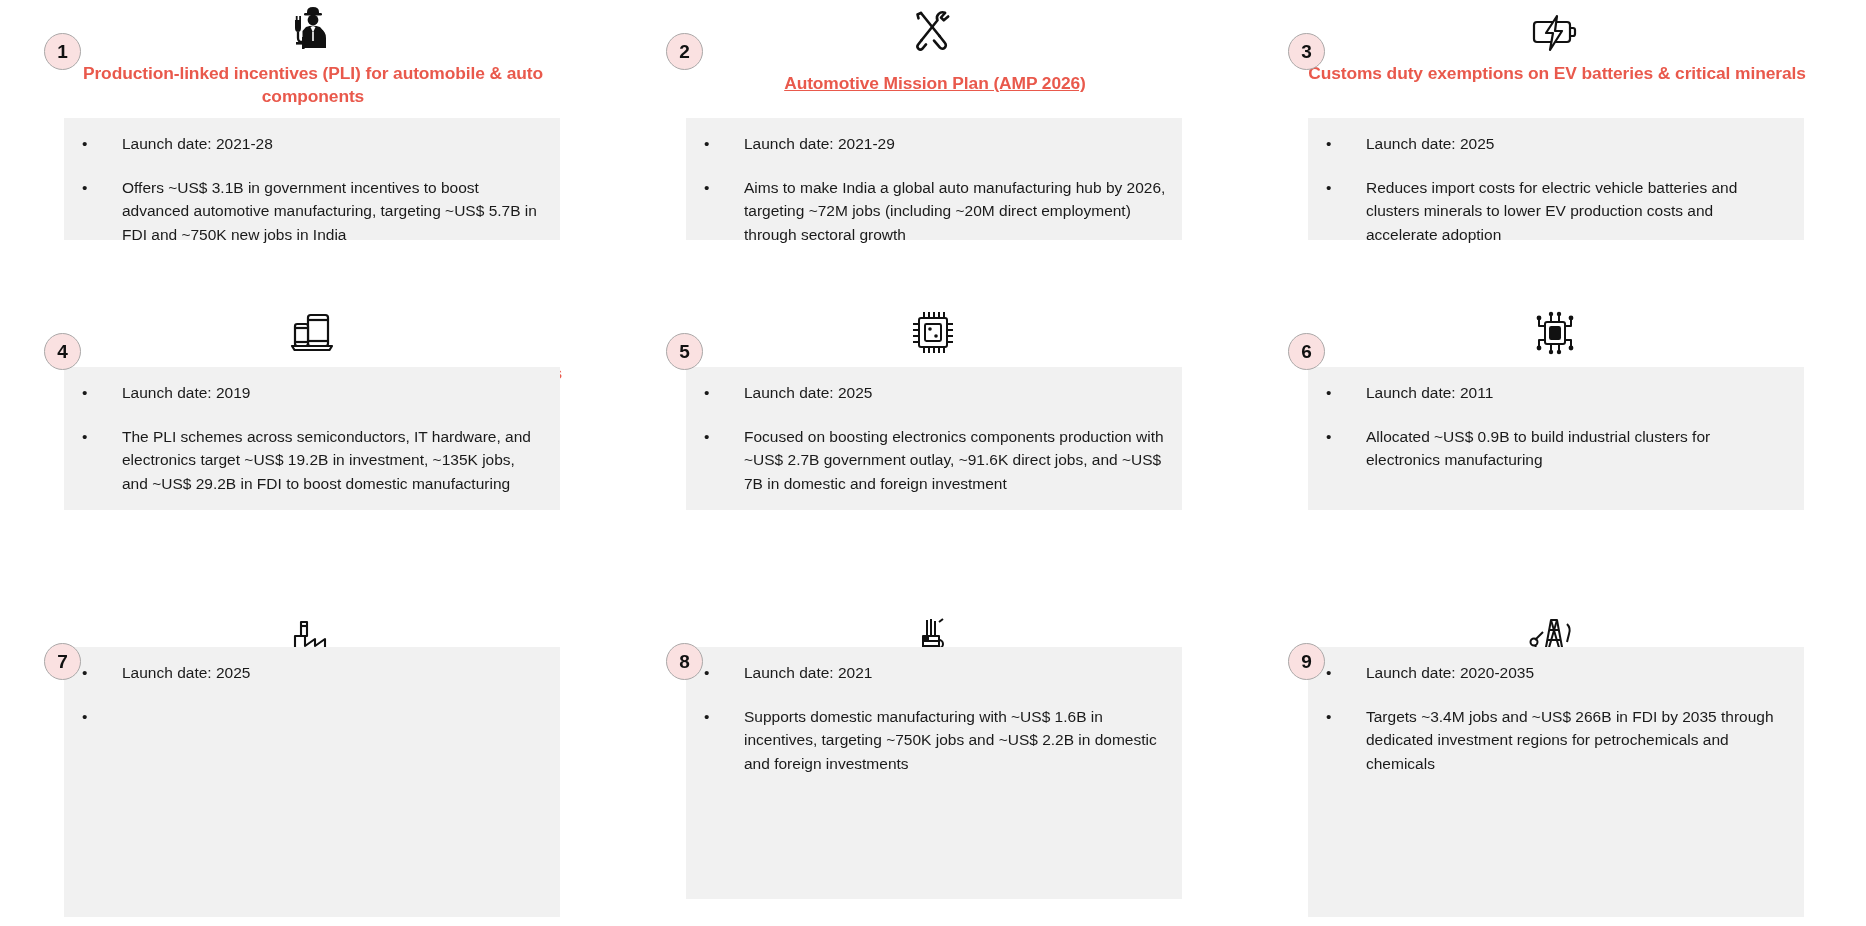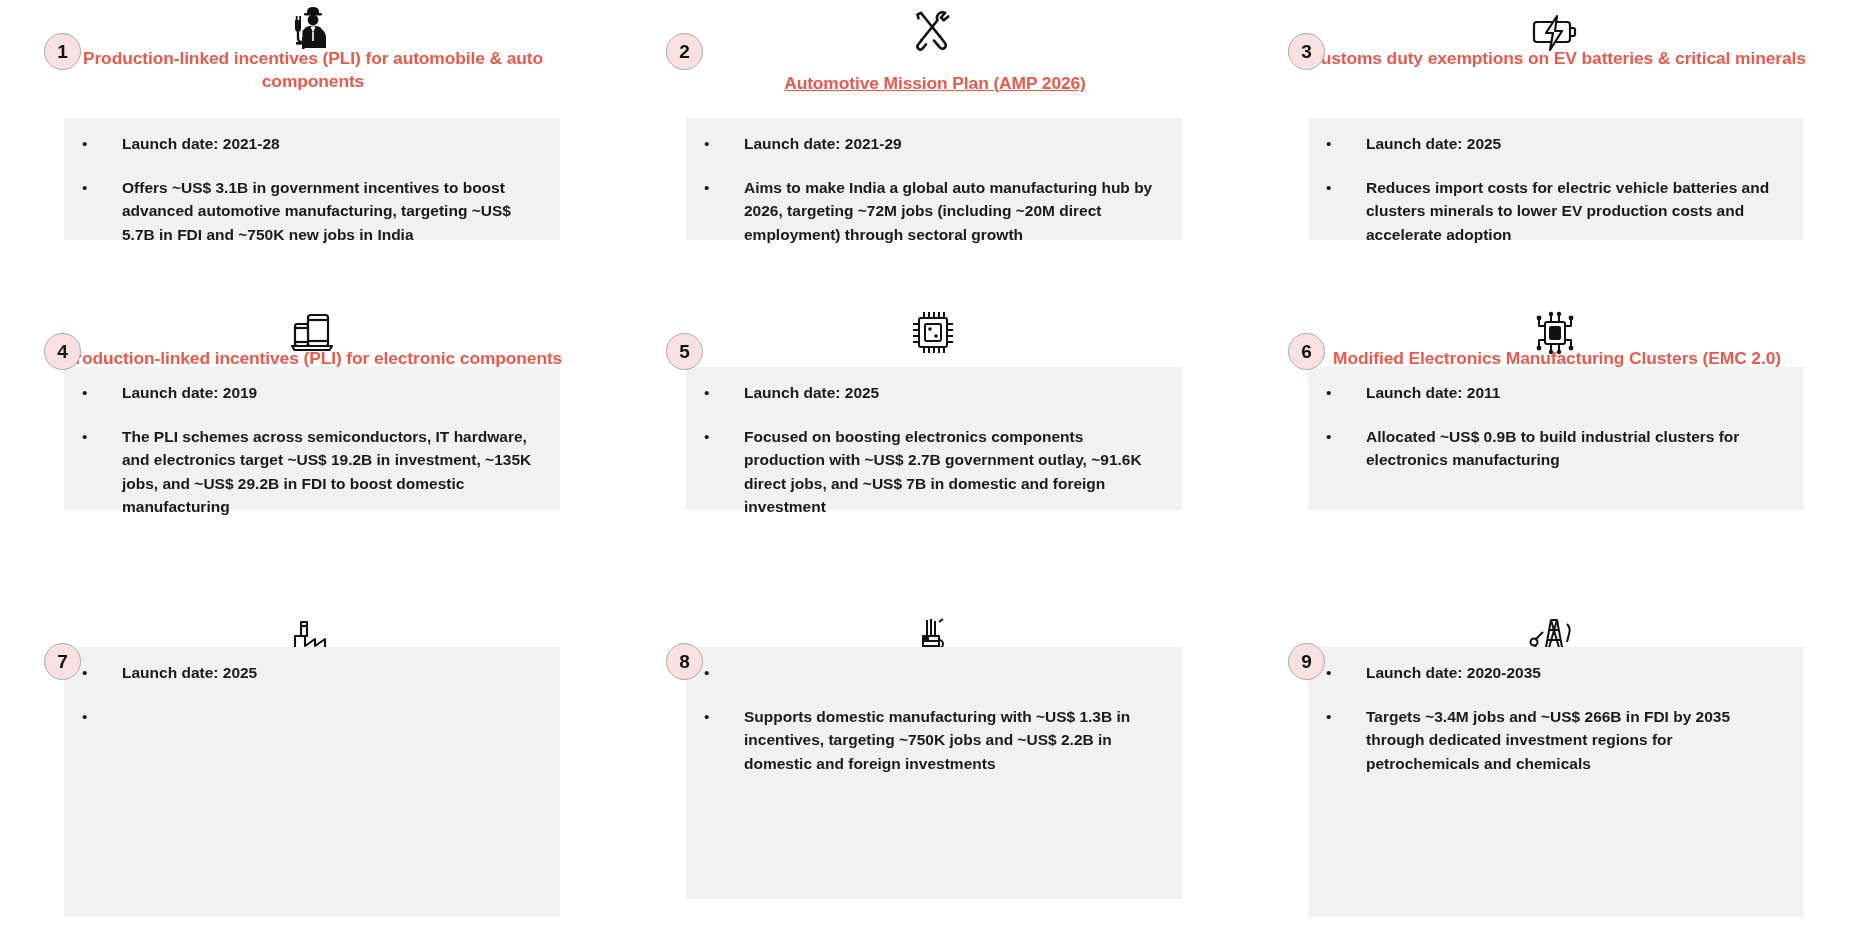--- a/index.html
+++ b/index.html
@@ -76,21 +76,21 @@
     justify-content: center;
     pointer-events: none;
   }
   .icon-wrap svg { display: block; }
 
   
   .card-title {
     position: absolute;
     left: 58px;
     width: 510px;
-    top: 47px;
+    top: 62px;
     text-align: center;
     color: #e9594c;
     font-weight: bold;
     font-size: 17.4px;
     line-height: 1.33;
     letter-spacing: -0.1px;
     font-family: "Liberation Sans", sans-serif;
   }
   .card-title.one-line { top: 72px; text-decoration: underline; }
 
@@ -127,21 +127,20 @@
     font-size: 15.5px;
     line-height: 1.52;
     color: #1a1a1a;
   }
   .bullet-text {
     flex: 1 1 auto;
     font-size: 15.5px;
     line-height: 1.52;
     color: #1a1a1a;
     font-family: "Liberation Sans", sans-serif;
-    font-weight: bold;
   }
 
   
   .card.r3 .content-box { height: 270px; overflow: hidden; }
   .card.r3.c8 .content-box { height: 252px; }
 </style>
 </head>
 <body>
 
 <div id="grid">
@@ -415,24 +414,25 @@
           </g>
           <rect x="23" y="21" width="5" height="3" fill="#111"></rect>
           <rect x="23" y="31" width="7" height="3" fill="#111"></rect>
           <rect x="23" y="41" width="6" height="3" fill="#111"></rect>
         </svg>
       </div>
       <div class="card-title one-line">PLI scheme - Textile products</div>
       <div class="content-box">
         <div class="bullet-row">
           <span class="bullet-dot">•</span>
-        </div>
-        <div class="bullet-row">
-          <span class="bullet-dot">•</span>
-          <span class="bullet-text">Supports domestic manufacturing with ~US$ 1.3B in incentives, targeting ~750K jobs and ~US$ 2.2B in domestic and foreign investments</span>
+          <span class="bullet-text">Launch date: 2021</span>
+        </div>
+        <div class="bullet-row">
+          <span class="bullet-dot">•</span>
+          <span class="bullet-text">Supports domestic manufacturing with ~US$ 1.6B in incentives, targeting ~750K jobs and ~US$ 2.2B in domestic and foreign investments</span>
         </div>
       </div>
     </div>
 
     <div class="card r3 c9">
       <div class="badge">9</div>
       <div class="icon-wrap">
         <svg width="64" height="54" viewBox="0 0 64 54">
           <g stroke="#111" stroke-width="2" fill="none" stroke-linejoin="round">
 

